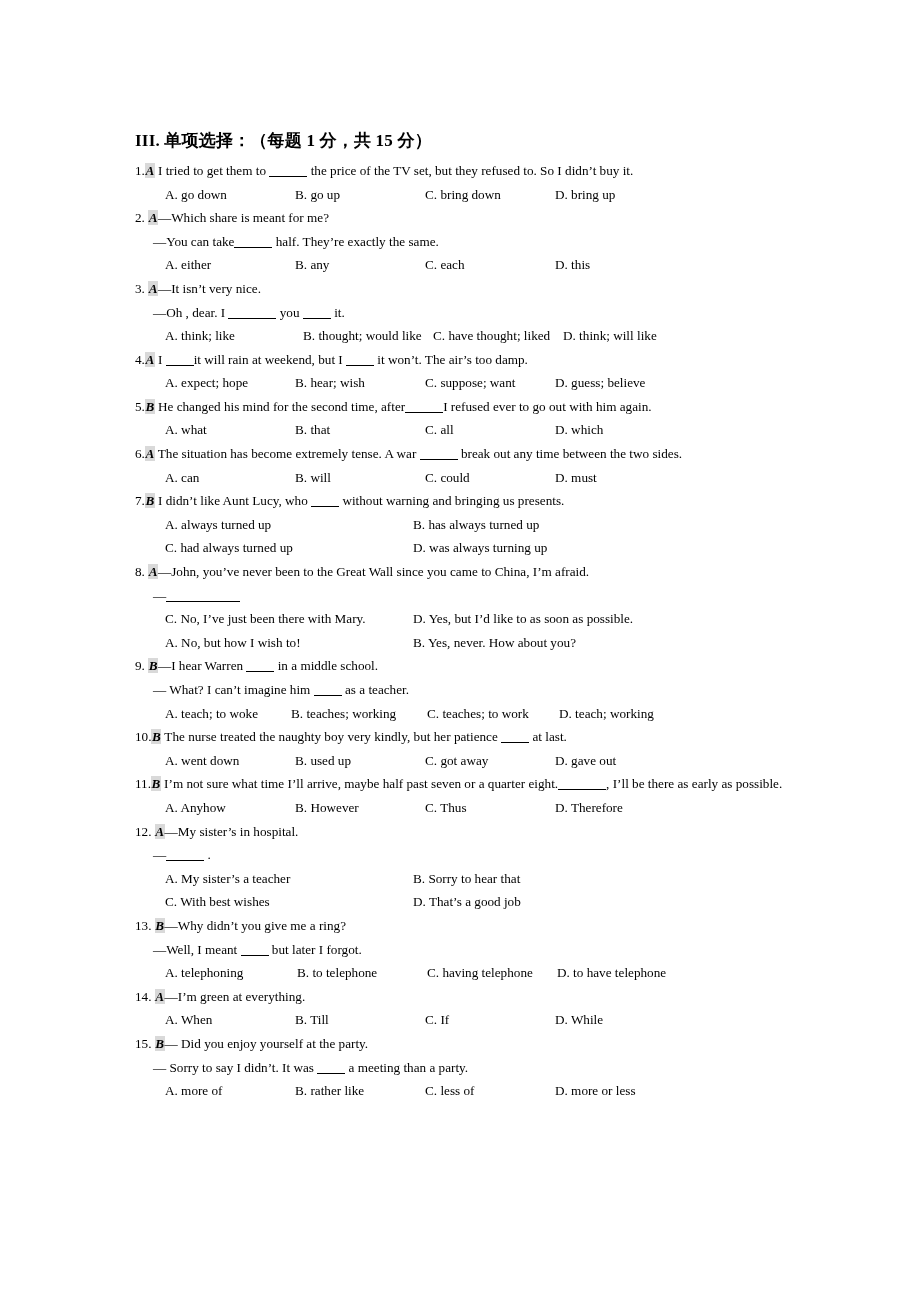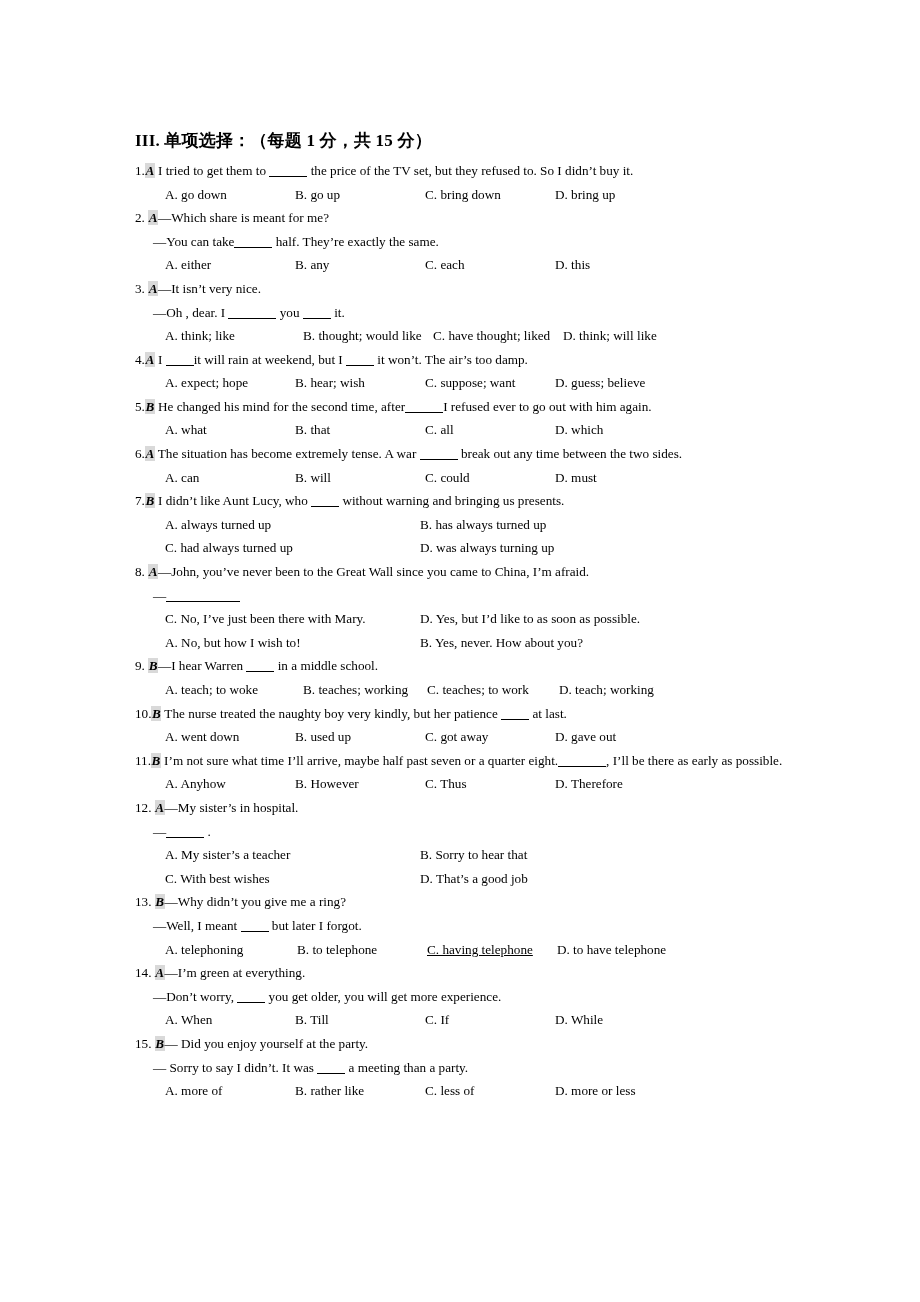--- a/index.html
+++ b/index.html
@@ -70,21 +70,21 @@
     position: absolute;
     top: 0;
     white-space: nowrap;
   }
   .c1 { left: 30px; }
   .c2 { left: 160px; }
   .c3 { left: 290px; }
   .c4 { left: 420px; }
   
   .w1 { left: 30px; }
-  .w2 { left: 285px; }
+  .w2 { left: 278px; }
 </style>
 </head>
 <body>
 
 <div id="page">
 
   <div class="section-title">III. 单项选择：（每题 1 分，共 15 分）</div>
 
   <div class="q">
     <div class="qline"><span class="qnum">1.</span><span class="ans">A</span> <span>I tried to get them to</span> <span class="blank b-md"></span> <span>the price of the TV set, but they refused to. So I didn’t buy it.</span></div>
@@ -168,23 +168,24 @@
       <span class="opt w2">D. Yes, but I’d like to as soon as possible.</span>
     </div>
     <div class="opts">
       <span class="opt w1">A. No, but how I wish to!</span>
       <span class="opt w2">B. Yes, never. How about you?</span>
     </div>
   </div>
 
   <div class="q">
     <div class="qline"><span class="qnum">9.</span> <span class="ans">B</span><span>—I hear Warren</span> <span class="blank b-sm"></span> <span>in a middle school.</span></div>
+    <div class="sub"><span>— What? I can’t imagine him</span> <span class="blank b-sm"></span> <span>as a teacher.</span></div>
     <div class="opts">
       <span class="opt" style="left:30px;">A. teach; to woke</span>
-      <span class="opt" style="left:168px;text-align:right;">B. teaches; working</span>
+      <span class="opt" style="left:156px;text-align:right;">B. teaches; working</span>
       <span class="opt" style="left:292px;">C. teaches; to work</span>
       <span class="opt" style="left:424px;">D. teach; working</span>
     </div>
   </div>
 
   <div class="q">
     <div class="qline"><span class="qnum">10.</span><span class="ans">B</span> <span>The nurse treated the naughty boy very kindly, but her patience</span> <span class="blank b-sm"></span> <span>at last.</span></div>
     <div class="opts">
       <span class="opt c1">A. went down</span>
       <span class="opt c2">B. used up</span>
@@ -215,28 +216,27 @@
       <span class="opt w2">D. That’s a good job</span>
     </div>
   </div>
 
   <div class="q">
     <div class="qline"><span class="qnum">13.</span> <span class="ans">B</span><span>—Why didn’t you give me a ring?</span></div>
     <div class="sub"><span>—Well, I meant</span> <span class="blank b-sm"></span> <span>but later I forgot.</span></div>
     <div class="opts">
       <span class="opt" style="left:30px;">A. telephoning</span>
       <span class="opt" style="left:162px;">B. to telephone</span>
-      <span class="opt" style="left:292px;text-decoration:underline;">C. having telephone</span>
+      <span class="opt" style="left:292px;">C. having telephone</span>
       <span class="opt" style="left:422px;">D. to have telephone</span>
     </div>
   </div>
 
   <div class="q">
     <div class="qline"><span class="qnum">14.</span> <span class="ans">A</span><span>—I’m green at everything.</span></div>
-    <div class="sub"><span>—Don’t worry,</span> <span class="blank b-sm"></span> <span>you get older, you will get more experience.</span></div>
     <div class="opts">
       <span class="opt c1">A. When</span>
       <span class="opt c2">B. Till</span>
       <span class="opt c3">C. If</span>
       <span class="opt c4">D. While</span>
     </div>
   </div>
 
   <div class="q">
     <div class="qline"><span class="qnum">15.</span> <span class="ans">B</span><span>— Did you enjoy yourself at the party.</span></div>

